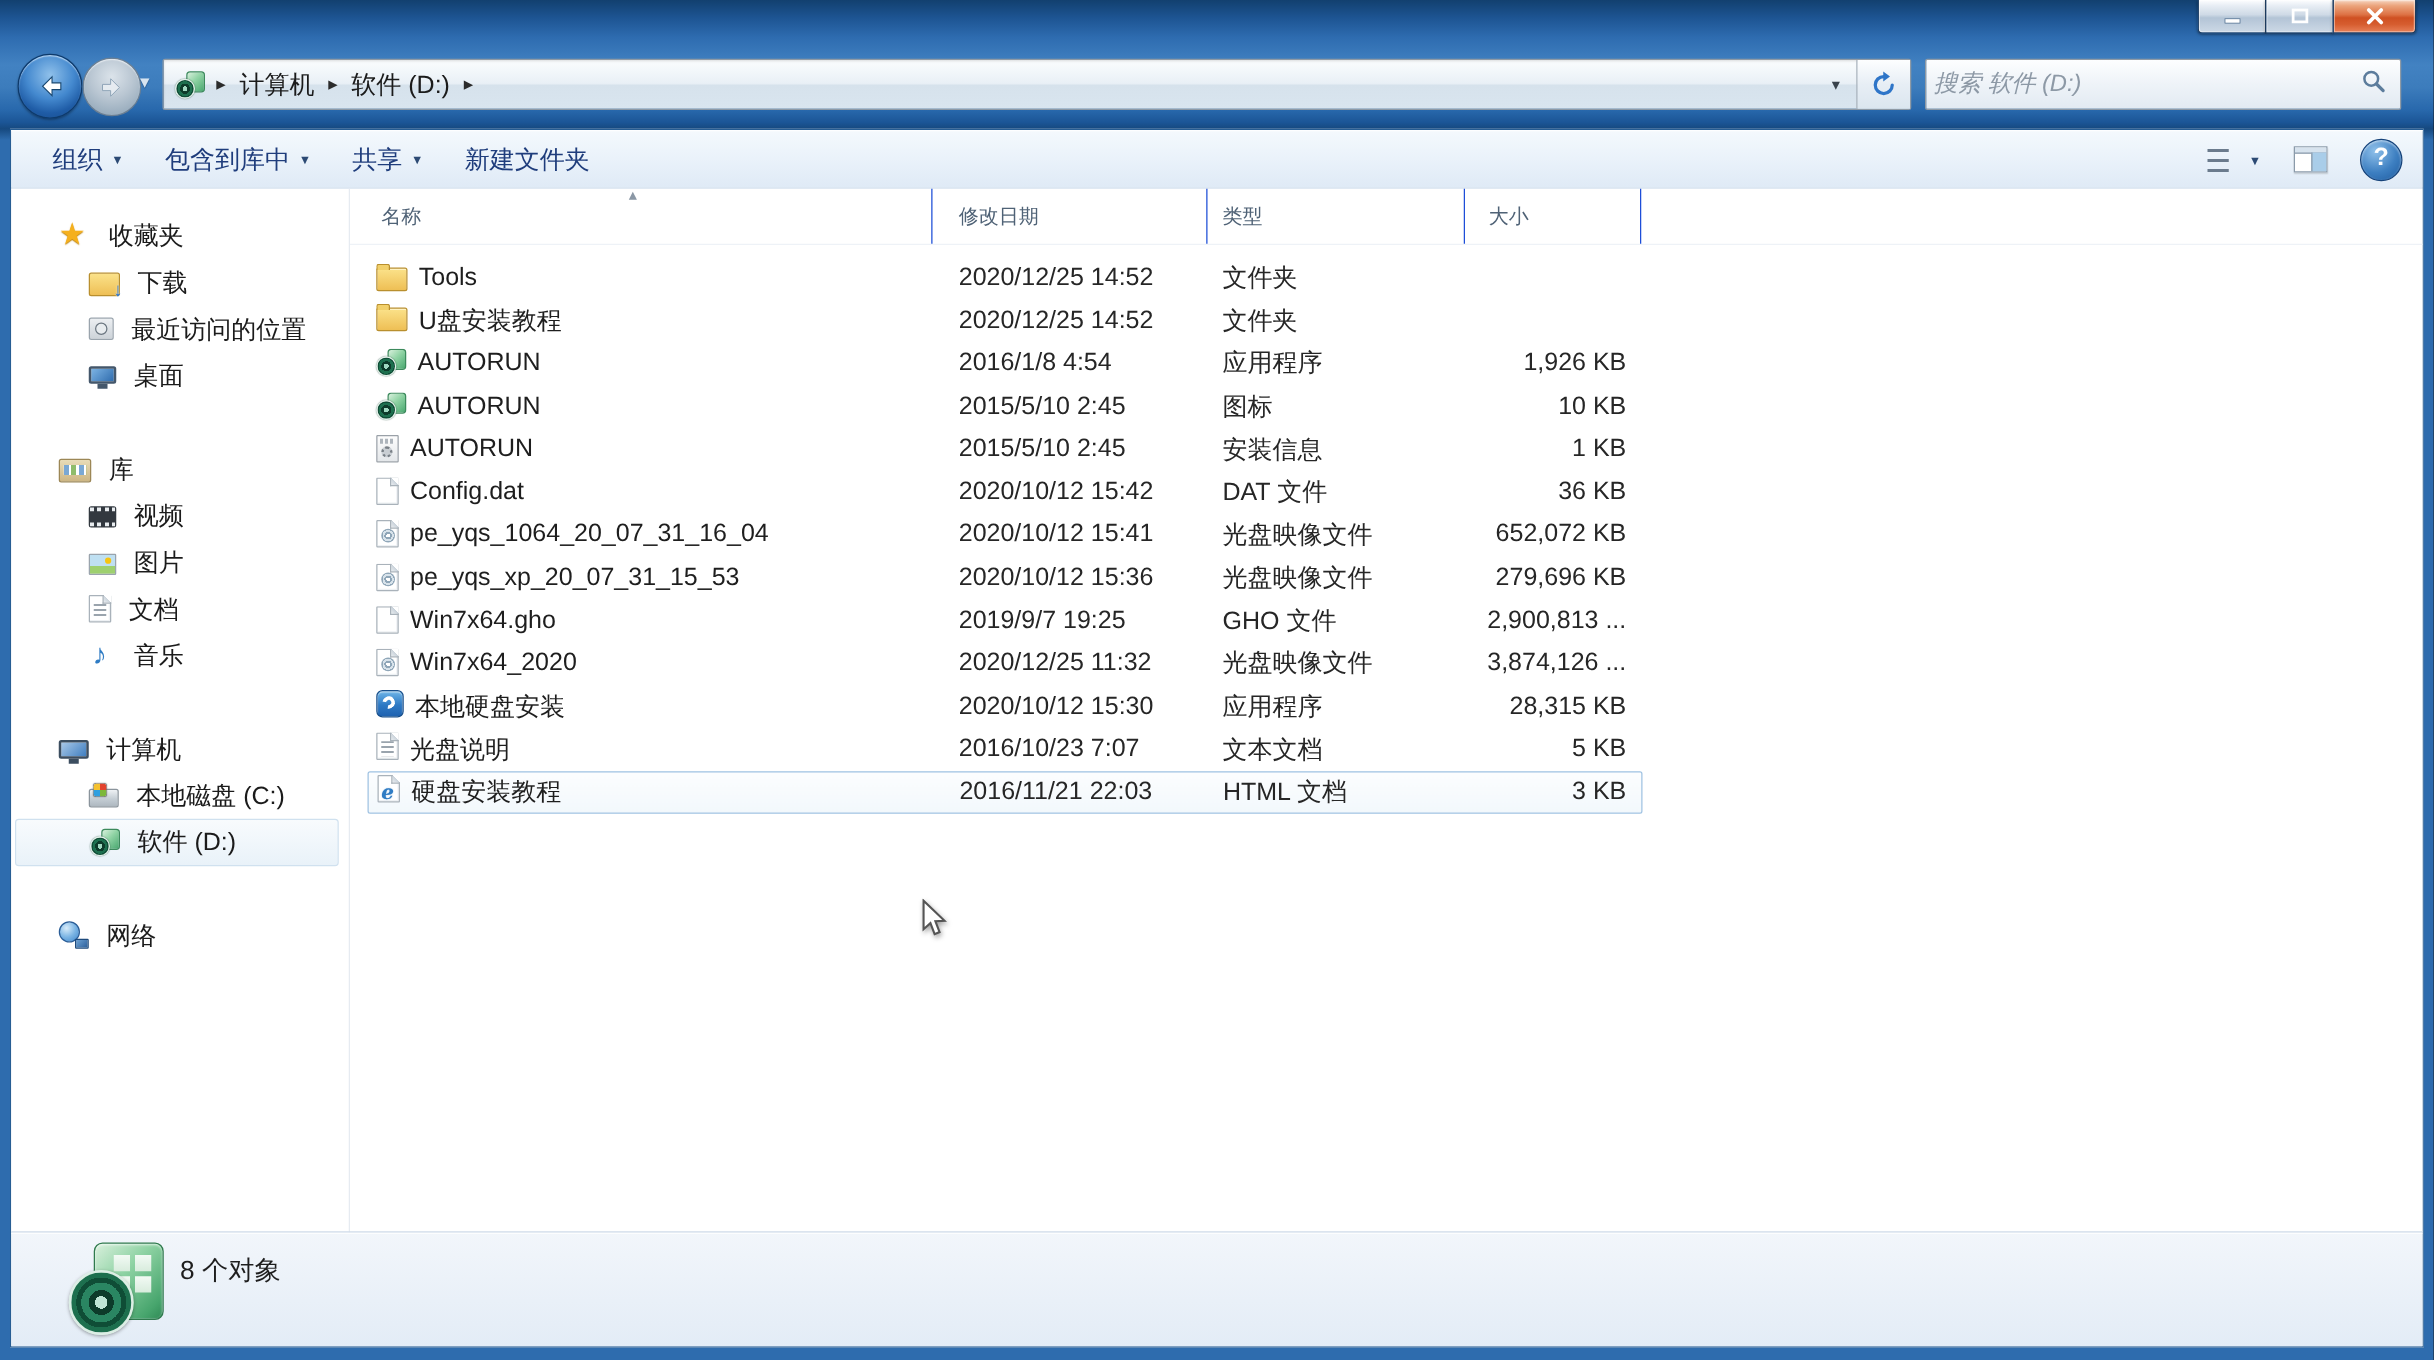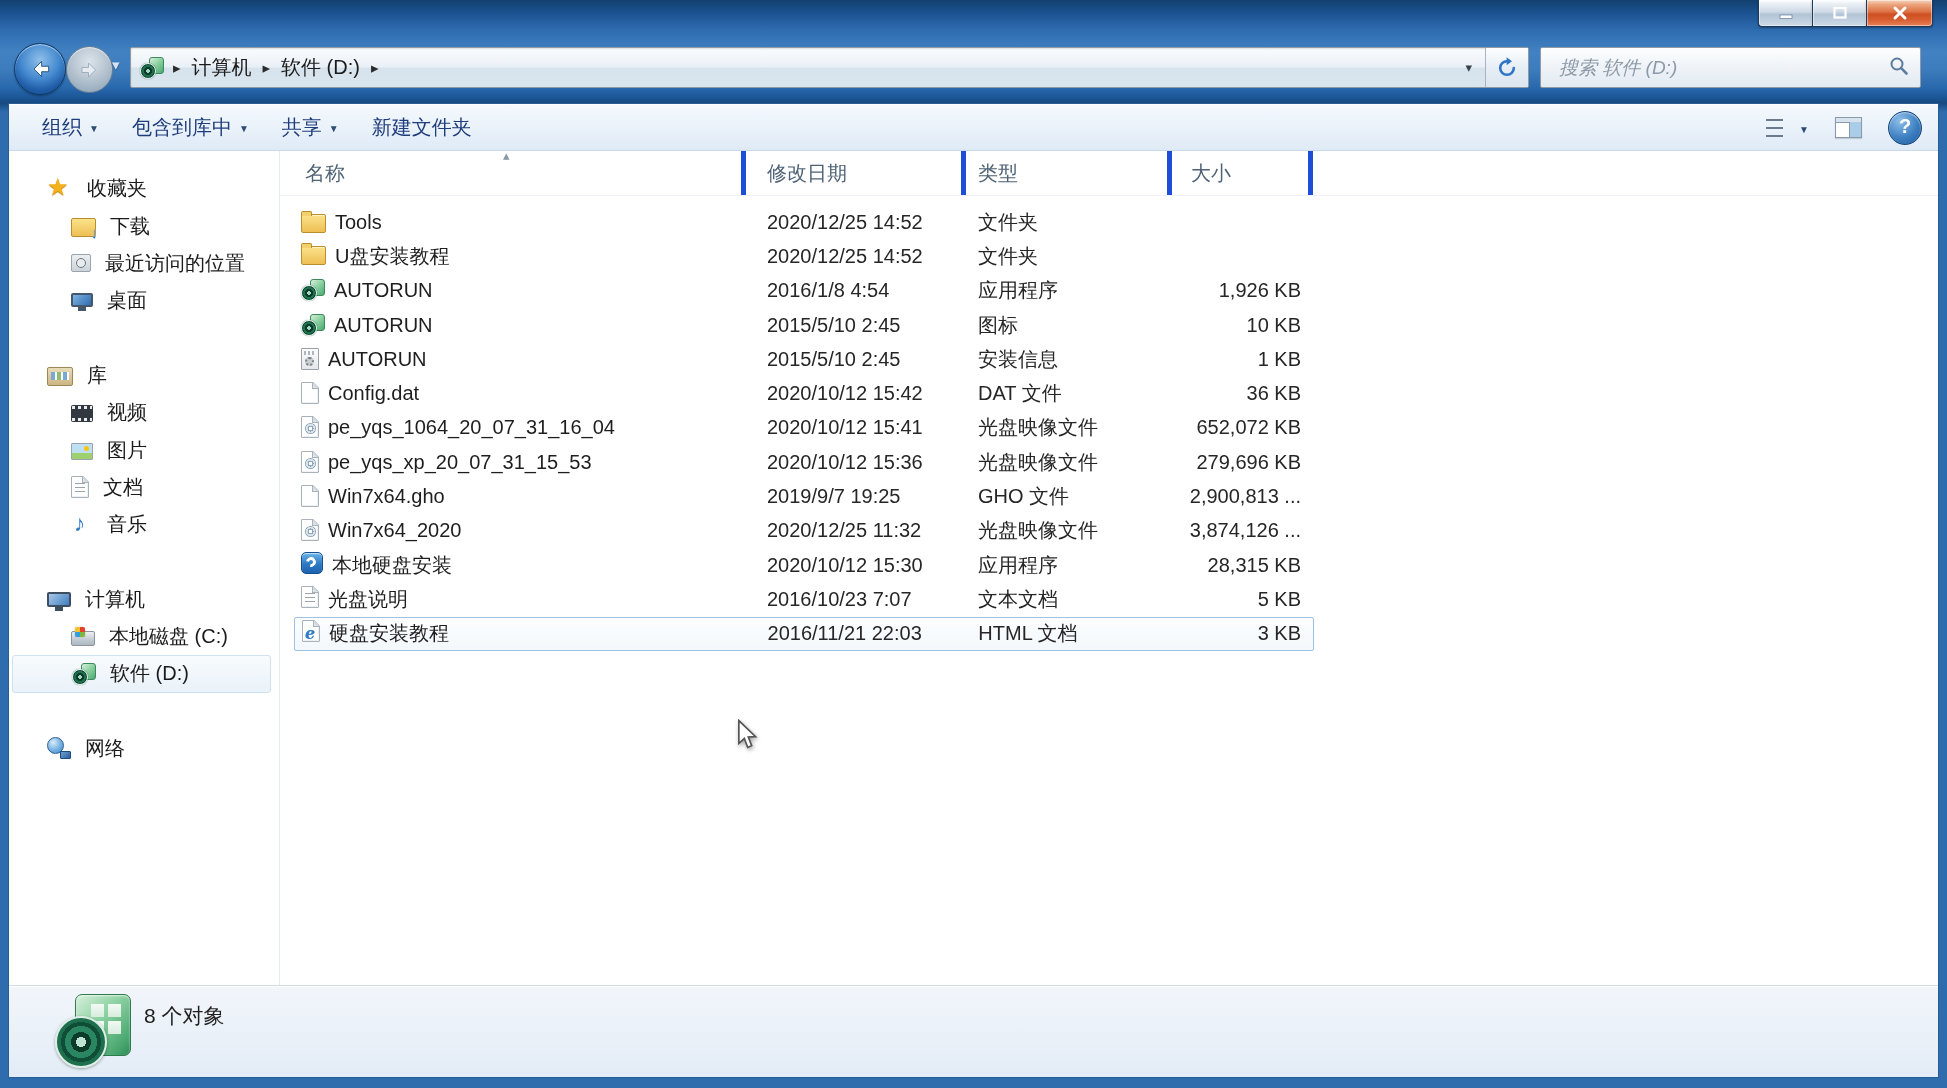--- a/index.html
+++ b/index.html
@@ -32,21 +32,21 @@
   .crumb{font-size:20px;color:#1b1b1b;padding:0 2px;white-space:nowrap;}
   .crumb-sep::before{content:"▸";font-size:15px;color:#2b2b2b;padding:0 9px;}
   .addr-caret{position:absolute;right:56px;top:12px;font-size:13px;color:#39424b;}
   .addr-caret::before{content:"▾";}
   .addr-refresh{position:absolute;right:0;top:0;width:42px;height:39px;border-left:1px solid #aab4bd;
     display:flex;align-items:center;justify-content:center;
     background:linear-gradient(180deg,#fdfeff,#e7eef5 50%,#dbe6ef);}
   .searchbox{position:absolute;left:1540px;top:47px;width:381px;height:41px;box-sizing:border-box;
     border:1px solid #8f9aa5;border-radius:2px;display:flex;align-items:center;
     background:linear-gradient(180deg,#fdfeff 0%,#eef3f8 50%,#e2eaf2 100%);}
-  .searchbox input{flex:1;border:none;outline:none;background:transparent;margin-left:16px;
+  .searchbox input{flex:1;border:none;outline:none;background:transparent;margin-left:4px;
     font-size:19px;font-family:"Liberation Sans","DejaVu Sans",sans-serif;color:#333;}
   .searchbox input::placeholder{font-style:italic;color:#8d99a6;}
   .search-mag{margin:0 10px;}
   
   .content{position:absolute;left:8px;right:8px;top:103px;bottom:10px;background:#fff;
     border:1px solid #275d93;box-sizing:border-box;}
   .toolbar{position:absolute;left:0;right:0;top:0;height:47px;box-sizing:border-box;
     background:linear-gradient(180deg,#f4f9fd 0%,#eaf2fa 50%,#dfeaf6 100%);
     border-bottom:1px solid #c9d9ea;box-shadow:inset 0 1px 0 #fdfeff;display:flex;align-items:center;}
   .tb-btn{display:flex;align-items:center;margin-left:33px;cursor:default;}
@@ -76,22 +76,22 @@
     box-sizing:border-box;padding-top:19px;}
   .side-item{display:flex;align-items:center;height:37.4px;padding-left:38px;font-size:20px;white-space:nowrap;}
   .side-item.child{padding-left:62px;}
   .side-item .icon{margin-right:14px;}
   .side-item.selected{background:linear-gradient(180deg,#f8fbfd,#e9f2f9);border:1px solid #d0e1ef;border-radius:3px;
     box-sizing:border-box;margin-left:3px;margin-right:8px;padding-left:59px;}
   .side-gap{height:37px;}
   .file-pane{position:absolute;left:271px;top:0;right:0;bottom:0;}
   .fl-header{position:absolute;left:0;right:0;top:0;height:44px;display:flex;
     border-bottom:1px solid #eef2f7;}
-  .fl-h-cell{box-sizing:border-box;border-right:5px solid #1d4ed8;display:flex;align-items:center;
-    font-size:20px;color:#4f6276;position:relative;}
+  .fl-h-cell{box-sizing:border-box;border-right:1px solid #1d4ed8;display:flex;align-items:center;
+    font-size:16px;color:#4f6276;position:relative;}
   .sort-arrow{position:absolute;top:-3px;font-size:13px;color:#8a97a5;}
   .sort-arrow::before{content:"▴";}
   .rows{position:absolute;left:0;right:0;top:54px;}
   .file-row{display:flex;align-items:center;height:34.3px;margin-left:14px;width:1020px;box-sizing:border-box;}
   .file-row.selected{border:1px solid #9fc2e2;border-radius:2px;background:linear-gradient(180deg,#fcfdfe,#f2f8fc);}
   .cell{white-space:nowrap;overflow:hidden;font-size:20px;color:#1e1e1e;}
   .c-name{width:452px;display:flex;}
   .c-name .icon{margin-left:7px;margin-right:9px;flex:none;}
   .c-date{width:220px;box-sizing:border-box;padding-left:21px;color:#262626;}
   .c-type{width:206px;box-sizing:border-box;padding-left:12px;color:#262626;}

